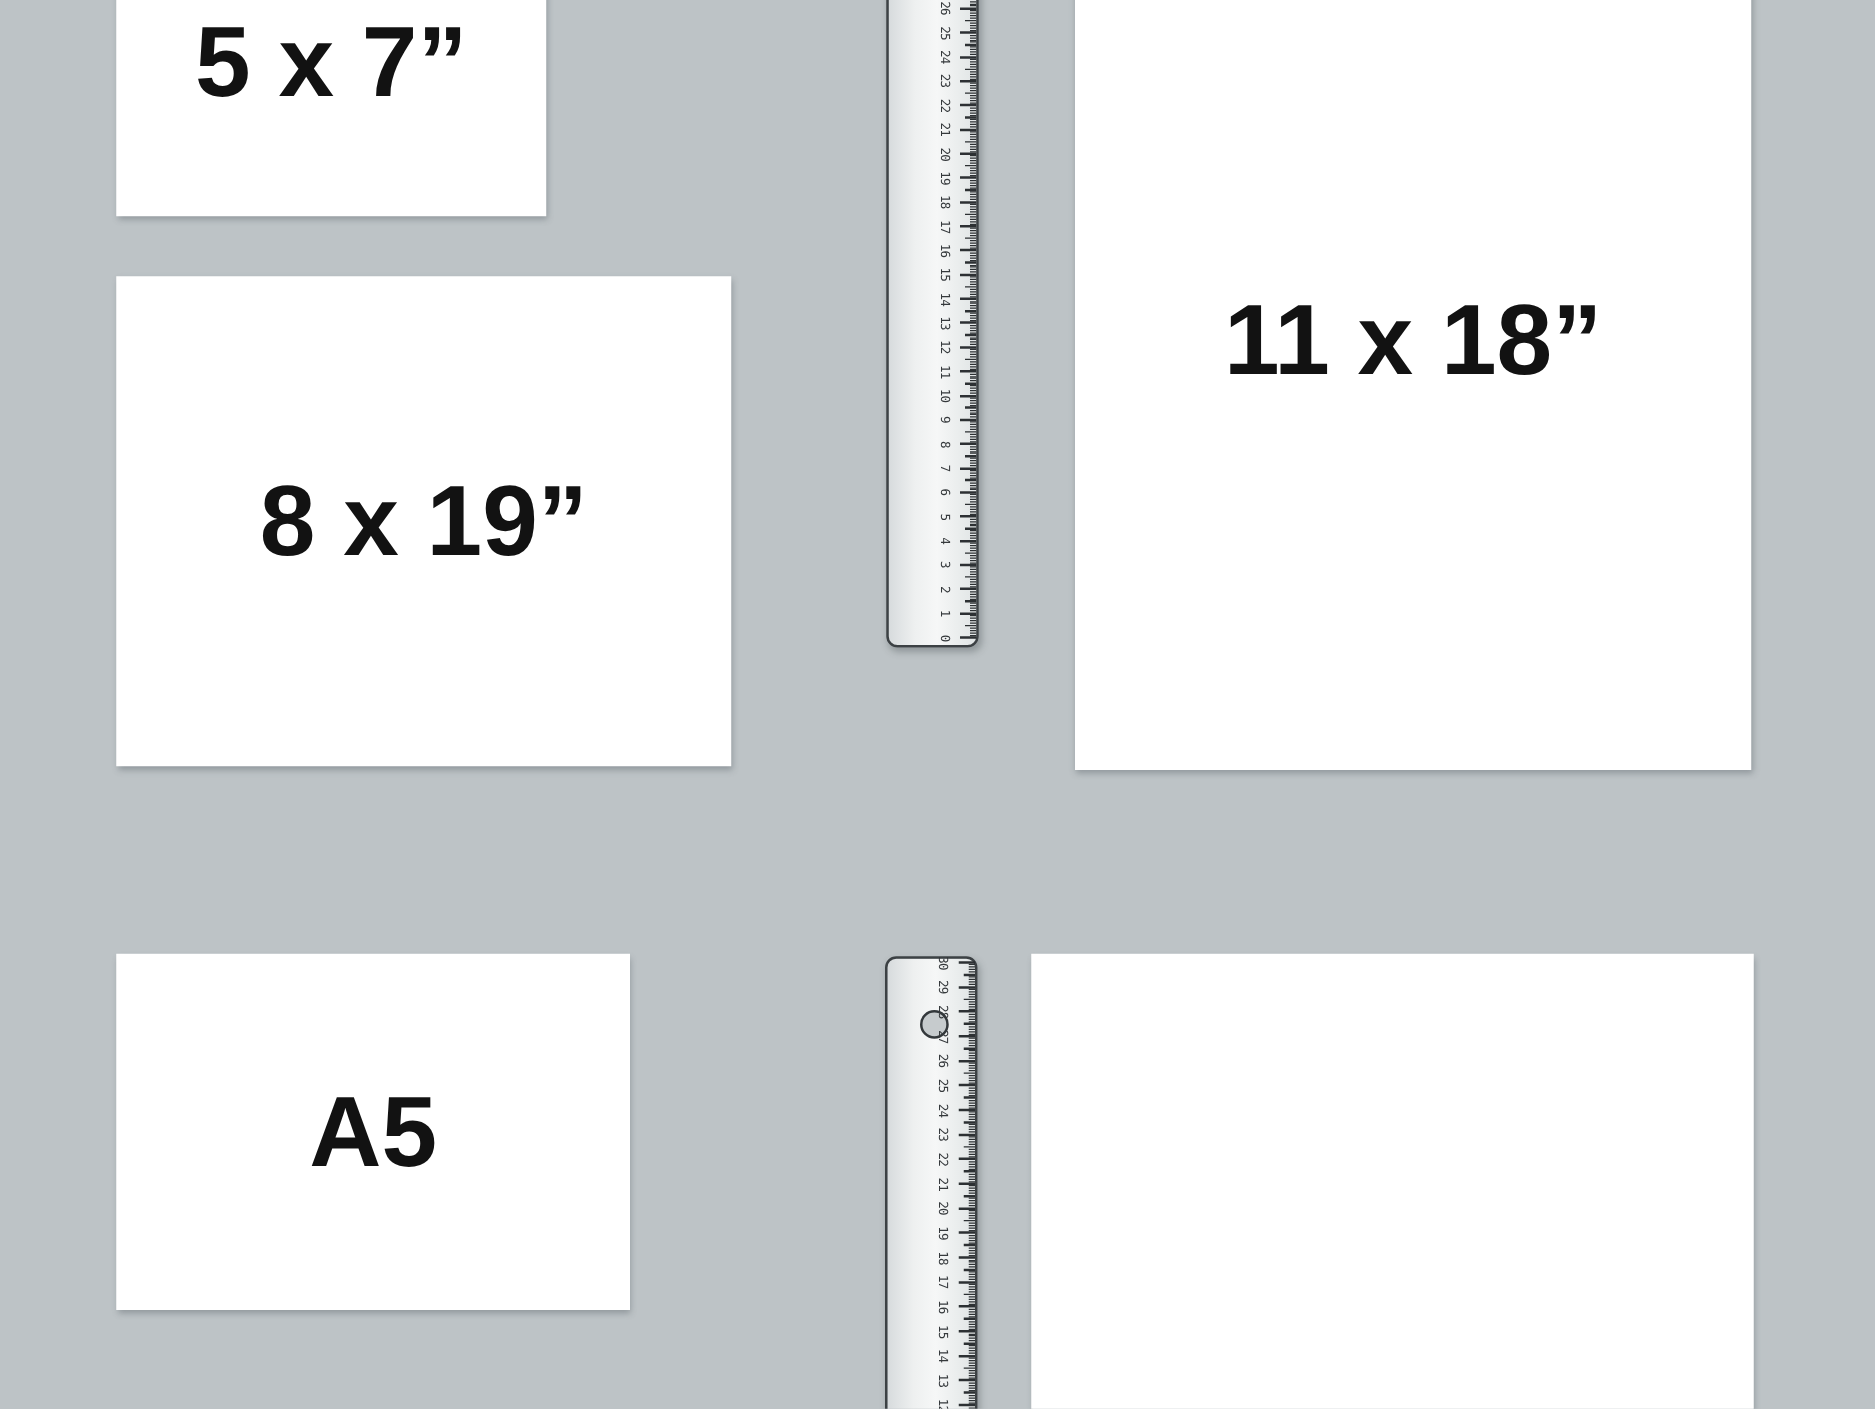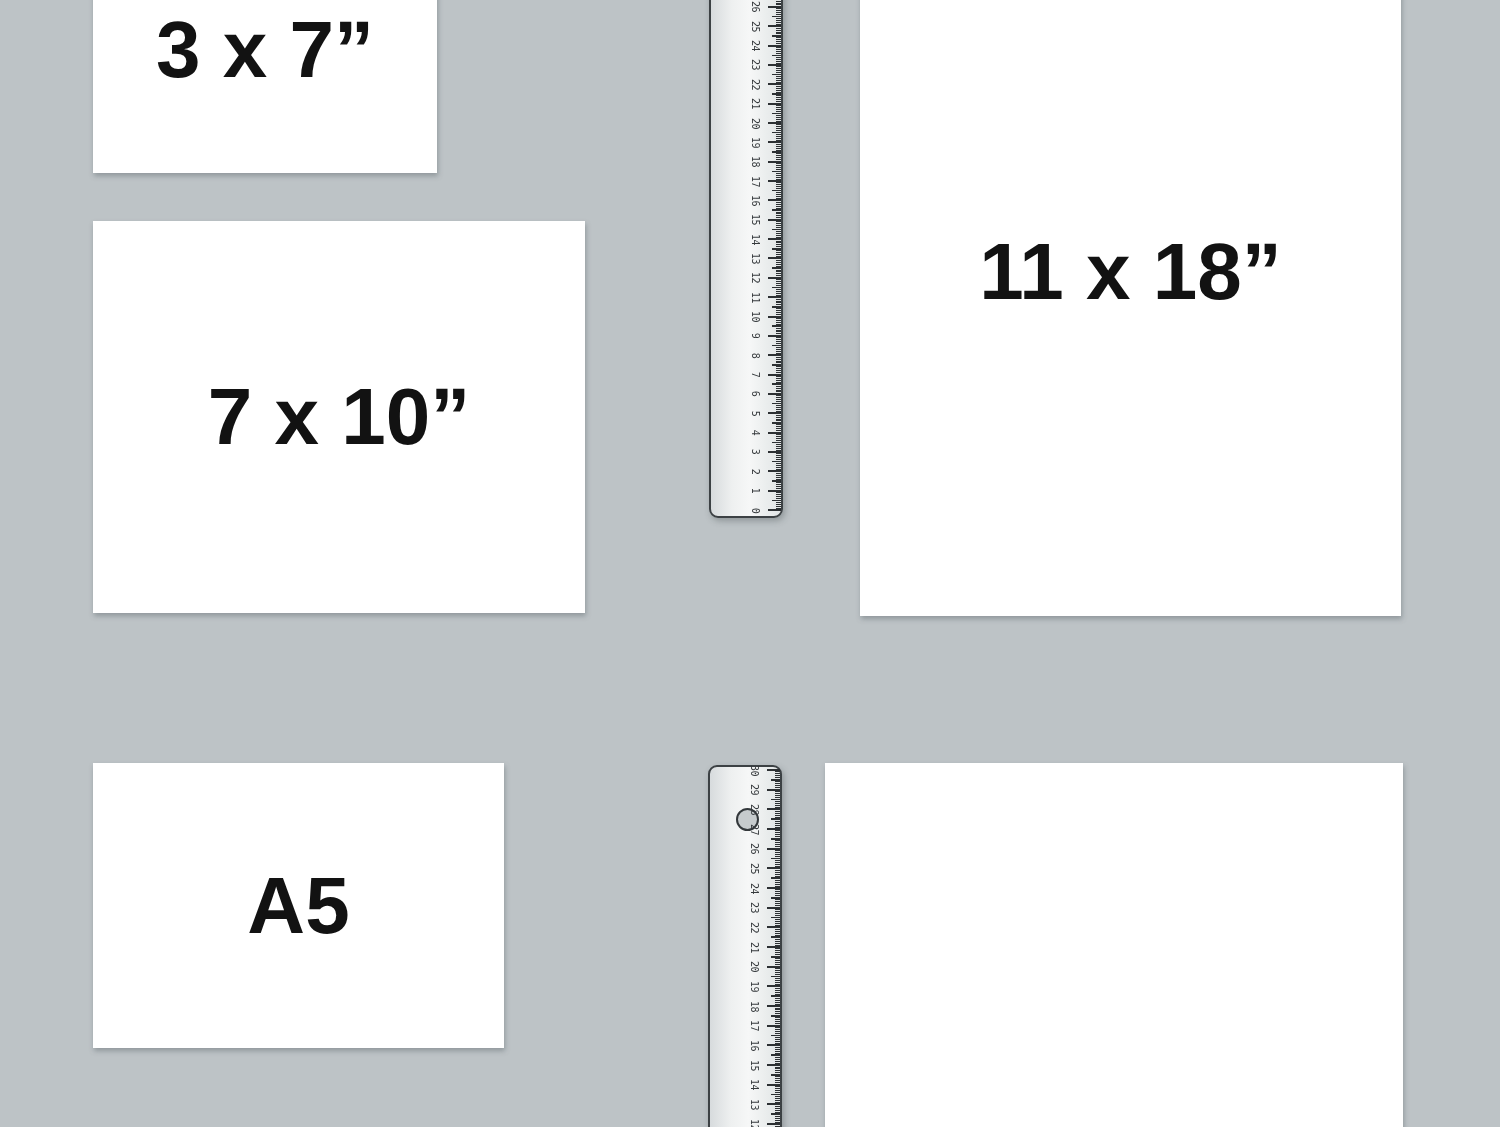--- a/index.html
+++ b/index.html
@@ -65,25 +65,25 @@
     box-sizing:border-box;
     border:2.5px solid #33383b;
     border-radius:50%;
     background:#c6cbcd;
   }
 </style>
 </head>
 <body>
 
 <div class="paper" id="paper-5x7">
-  <span class="label">3 x 7”</span>
+  <span class="label">5 x 7”</span>
 </div>
 
 <div class="paper" id="paper-8x10">
-  <span class="label">7 x 10”</span>
+  <span class="label">8 x 19”</span>
 </div>
 
 <div class="paper" id="paper-11x14">
   <span class="label">11 x 18”</span>
 </div>
 
 <div class="paper" id="paper-a5">
   <span class="label">A5</span>
 </div>
 

